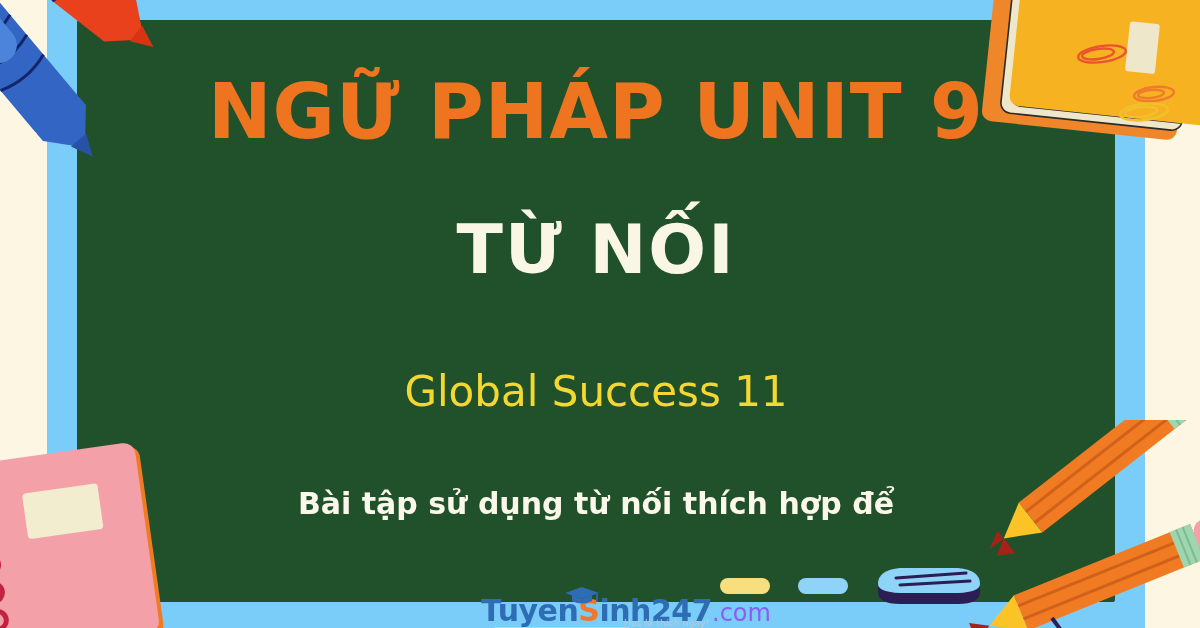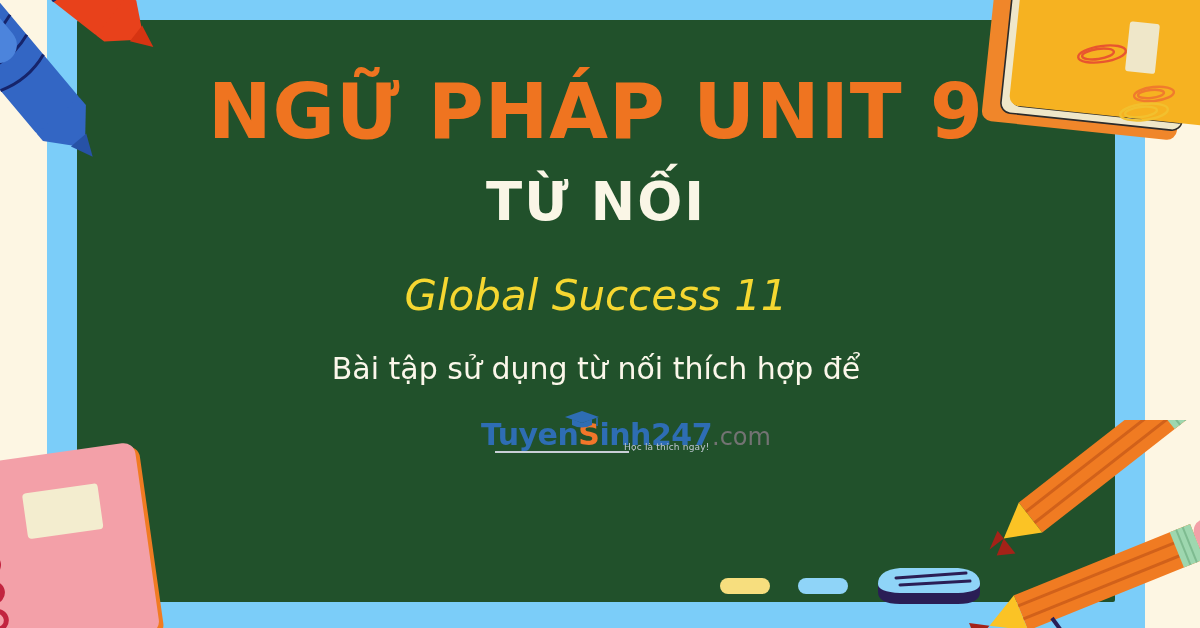--- a/index.html
+++ b/index.html
@@ -40,55 +40,55 @@
     position: absolute;
     left: 77px;
     top: 20px;
     width: 1038px;
     height: 582px;
     display: flex;
     flex-direction: column;
     align-items: center;
     z-index: 6;
     pointer-events: none;
+    gap: 40px;
   }
   .title-main {
     margin-top: 52px;
     font-size: 76px;
     font-weight: 700;
     letter-spacing: 1px;
     color: #EF7420;
     line-height: 1.05;
     text-align: center;
     white-space: nowrap;
   }
   .title-sub {
     margin-top: 22px;
-    font-size: 53px;
+    font-size: 68px;
     font-weight: 700;
     letter-spacing: 2px;
     color: #FAF6E6;
     line-height: 1.05;
     text-align: center;
     white-space: nowrap;
   }
   .course {
     margin-top: 44px;
     font-size: 42px;
     font-weight: 400;
     color: #F5D731;
     line-height: 1.1;
     text-align: left;
     white-space: nowrap;
-    font-style: italic;
   }
   .desc {
     margin-top: 28px;
     font-size: 30px;
-    font-weight: 400;
+    font-weight: 700;
     color: #FBF7EA;
     line-height: 1.38;
     text-align: center;
   }
   .desc span { display: block; }
 
   
   .logo {
     margin-top: 22px;
     position: relative;
@@ -102,21 +102,21 @@
     width: 230px;
     text-align: center;
     font-size: 30px;
     font-weight: 700;
     letter-spacing: -0.5px;
     color: #2E6DB4;
     white-space: nowrap;
   }
   .logo-word .s { color: #F2762A; }
   .logo-word .dotcom {
-    color: #737373;
+    color: #8b5cf6;
     font-weight: 400;
     font-size: 24px;
     letter-spacing: 0;
   }
   .logo-cap {
     position: absolute;
     left: 84px;
     top: 0px;
     width: 34px;
     height: 17px;

